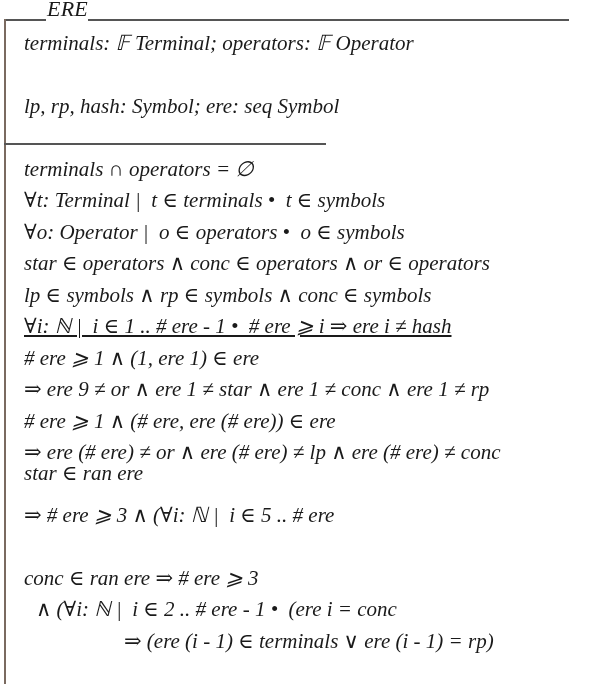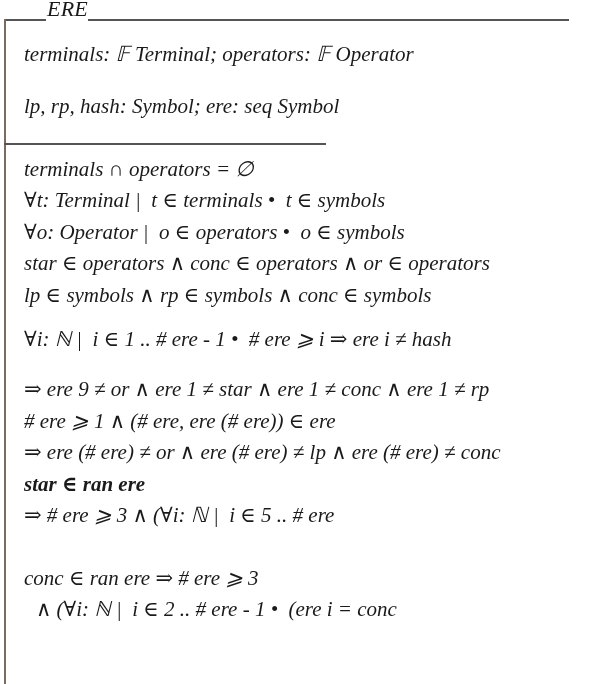--- a/index.html
+++ b/index.html
@@ -70,34 +70,34 @@
       background: #555555;
     }
     .line {
       position: absolute;
       left: 24px;
       font-size: 21px;
       line-height: 26px;
       white-space: pre;
       font-style: italic;
     }
-    .dl-0 { top: 41px; }
+    .dl-0 { top: 30px; }
     .dl-1 { top: 62px; }
     .dl-2 { top: 93px; }
     .pl-0 { top: 156px; }
     .pl-1 { top: 187px; }
     .pl-2 { top: 219px; }
     .pl-3 { top: 250px; }
     .pl-4 { top: 282px; }
-    .pl-5 { top: 326px; }
+    .pl-5 { top: 313px; text-decoration: underline; }
     .pl-6 { top: 345px; }
     .pl-7 { top: 376px; }
     .pl-8 { top: 408px; }
     .pl-9 { top: 439px; text-align: center; }
-    .pl-10 { top: 471px; font-weight: bold; }
+    .pl-10 { top: 460px; }
     .pl-11 { top: 502px; }
     .pl-12 { top: 533px; left: 62px; }
     .pl-13 { top: 565px; }
     .pl-14 { top: 596px; left: 36px; }
     .pl-15 { top: 628px; left: 124px; }
     .pl-16 { top: 659px; left: 140px; }
   </style>
 </head>
 <body>
 
@@ -112,20 +112,22 @@
   <div class="line dl-2">lp, rp, hash: Symbol; ere: seq Symbol</div>
 
   <div class="mid-rule"></div>
 
   <div class="line pl-0">terminals ∩ operators = ∅</div>
   <div class="line pl-1">∀t: Terminal |  t ∈ terminals •  t ∈ symbols</div>
   <div class="line pl-2">∀o: Operator |  o ∈ operators •  o ∈ symbols</div>
   <div class="line pl-3">star ∈ operators ∧ conc ∈ operators ∧ or ∈ operators</div>
   <div class="line pl-4">lp ∈ symbols ∧ rp ∈ symbols ∧ conc ∈ symbols</div>
   <div class="line pl-5">∀i: ℕ |  i ∈ 1 .. # ere - 1 •  # ere ⩾ i ⇒ ere i ≠ hash</div>
+  <div class="line pl-6"># ere ⩾ 1 ∧ (1, ere 1) ∈ ere</div>
   <div class="line pl-7">⇒ ere 9 ≠ or ∧ ere 1 ≠ star ∧ ere 1 ≠ conc ∧ ere 1 ≠ rp</div>
   <div class="line pl-8"># ere ⩾ 1 ∧ (# ere, ere (# ere)) ∈ ere</div>
   <div class="line pl-9">⇒ ere (# ere) ≠ or ∧ ere (# ere) ≠ lp ∧ ere (# ere) ≠ conc</div>
   <div class="line pl-10">star ∈ ran ere</div>
   <div class="line pl-11">⇒ # ere ⩾ 3 ∧ (∀i: ℕ |  i ∈ 5 .. # ere</div>
   <div class="line pl-13">conc ∈ ran ere ⇒ # ere ⩾ 3</div>
   <div class="line pl-14">∧ (∀i: ℕ |  i ∈ 2 .. # ere - 1 •  (ere i = conc</div>
+  <div class="line pl-15">⇒ (ere (i - 1) ∈ terminals ∨ ere (i - 1) = rp)</div>
 </div>
 
 </body></html>

